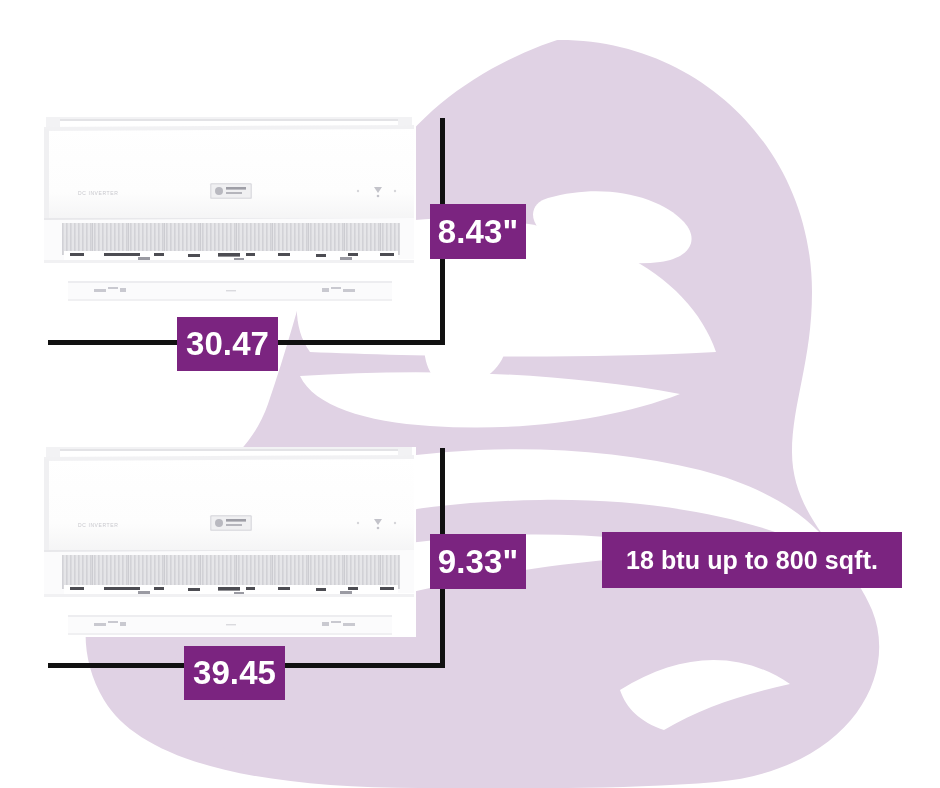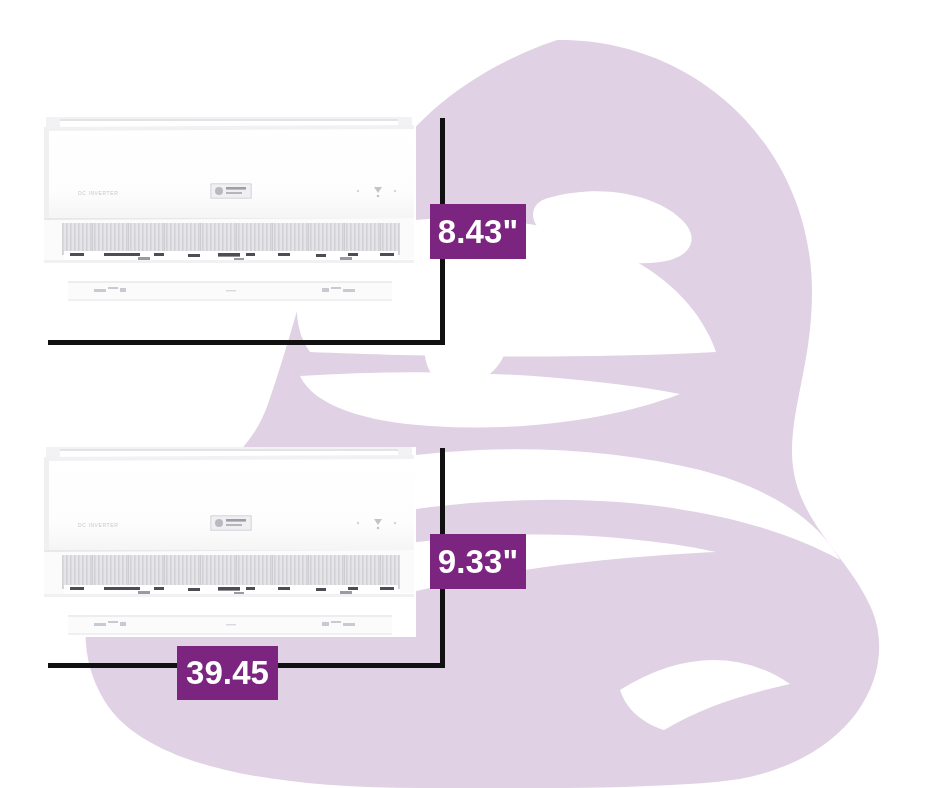--- a/index.html
+++ b/index.html
@@ -263,20 +263,23 @@
       <rect x="184" y="173" width="10" height="1.4" fill="#dadade"></rect>
     </svg>
   </div>
 
   <div class="rule rule-v" style="left:440px; top:118px; width:5px; height:227px;"></div>
   <div class="rule rule-h" style="left:48px; top:340px; width:397px; height:5px;"></div>
 
   <div class="badge badge-dim" style="left:430px; top:204px; width:96px; height:55px;">
     <span>8.43"</span>
   </div>
+  <div class="badge badge-dim" style="left:177px; top:317px; width:101px; height:54px;">
+    <span>30.47</span>
+  </div>
 
   <div class="ac-unit" style="left:42px; top:447px; width:374px; height:190px;">
     <div class="ac-photo-bg"></div>
     <svg class="ac-svg" viewBox="0 0 374 190" xmlns="http://www.w3.org/2000/svg" aria-hidden="true">
       <defs>
         <linearGradient id="bodyGrad2" x1="0" y1="0" x2="0" y2="1">
           <stop offset="0%" stop-color="#ffffff"></stop>
           <stop offset="70%" stop-color="#fdfdfd"></stop>
           <stop offset="100%" stop-color="#f4f4f5"></stop>
         </linearGradient>
@@ -367,17 +370,20 @@
       <rect x="184" y="177" width="10" height="1.4" fill="#dadade"></rect>
     </svg>
   </div>
 
   <div class="rule rule-v" style="left:440px; top:448px; width:5px; height:220px;"></div>
   <div class="rule rule-h" style="left:48px; top:663px; width:397px; height:5px;"></div>
 
   <div class="badge badge-dim" style="left:430px; top:534px; width:96px; height:55px;">
     <span>9.33"</span>
   </div>
-  <div class="badge badge-dim" style="left:177px; top:646px; width:101px; height:54px;">
+  <div class="badge badge-dim" style="left:184px; top:646px; width:101px; height:54px;">
     <span>39.45</span>
   </div>
+  <div class="badge badge-info" style="left:602px; top:532px; width:300px; height:56px;">
+    <span>18 btu up to 800 sqft.</span>
+  </div>
 
 </div>
 
 </body></html>

